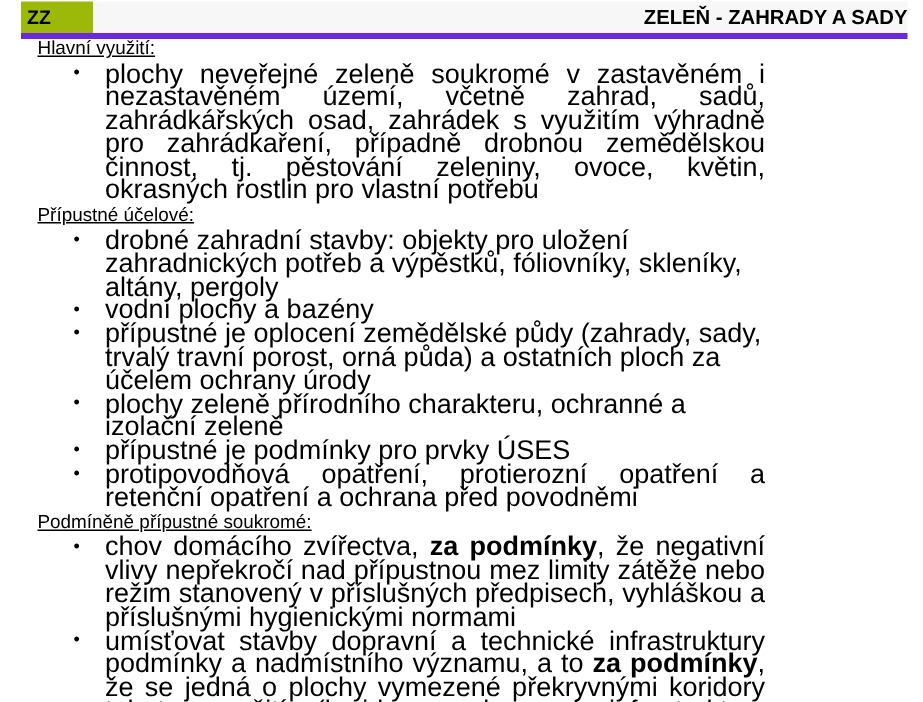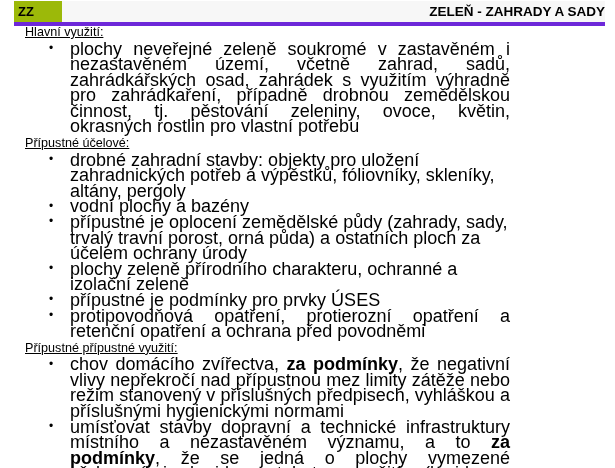--- a/index.html
+++ b/index.html
@@ -135,20 +135,20 @@
       </ul>
       <div class="section-heading">Přípustné účelové:</div>
       <ul class="bullets">
         <li class="left-align"><span>drobné zahradní stavby: objekty pro uložení zahradnických potřeb a výpěstků, fóliovníky, skleníky, altány, pergoly</span></li>
         <li class="left-align"><span>vodní plochy a bazény</span></li>
         <li class="left-align"><span>přípustné je oplocení zemědělské půdy (zahrady, sady, trvalý travní porost, orná půda) a ostatních ploch za účelem ochrany úrody</span></li>
         <li class="left-align"><span>plochy zeleně přírodního charakteru, ochranné a izolační zeleně</span></li>
         <li class="left-align"><span>přípustné je podmínky pro prvky ÚSES</span></li>
         <li><span>protipovodňová opatření, protierozní opatření a retenční opatření a ochrana před povodněmi</span></li>
       </ul>
-      <div class="section-heading">Přípustné přípustné využití:</div>
+      <div class="section-heading">Podmíněně přípustné soukromé:</div>
       <ul class="bullets">
         <li><span>chov domácího zvířectva, </span><b>za podmínky</b><span>, že negativní vlivy nepřekročí nad přípustnou mez limity zátěže nebo režim stanovený v příslušných předpisech, vyhláškou a příslušnými hygienickými normami</span></li>
-        <li><span>umísťovat stavby dopravní a technické infrastruktury místního a nezastavěném významu, a to </span><b>za podmínky</b><span>, že se jedná o plochy vymezené překryvnými koridory tohoto využití (koridorem dopravní infrastruktury nadmístního či místního významu nebo koridorem technické infrastruktury nadmístního významu)</span></li>
+        <li><span>umísťovat stavby dopravní a technické infrastruktury podmínky a nadmístního významu, a to </span><b>za podmínky</b><span>, že se jedná o plochy vymezené překryvnými koridory tohoto využití (koridorem dopravní infrastruktury nadmístního či místního významu nebo koridorem technické infrastruktury nadmístního významu)</span></li>
       </ul>
     </div>
 
 </div>
 
 </body></html>

